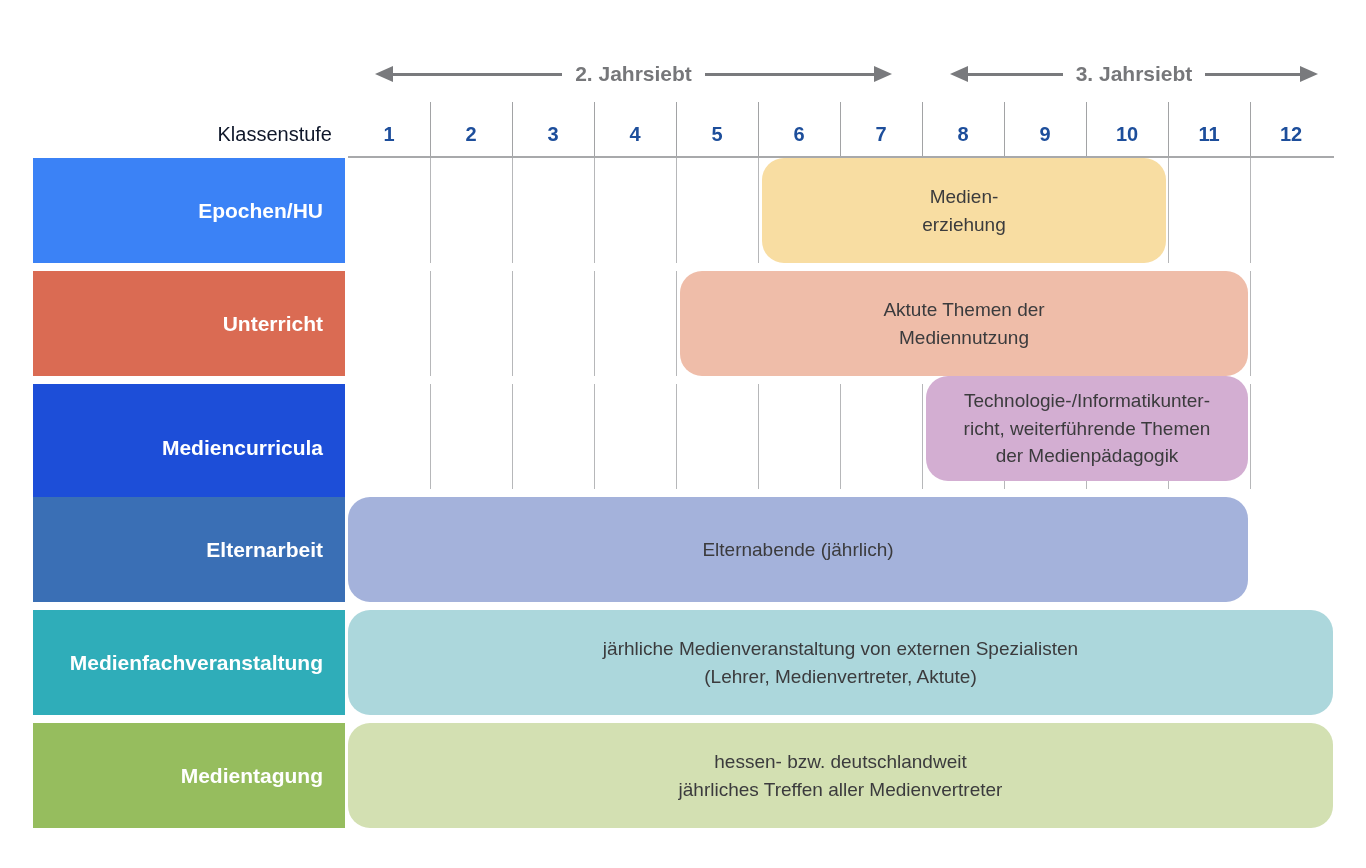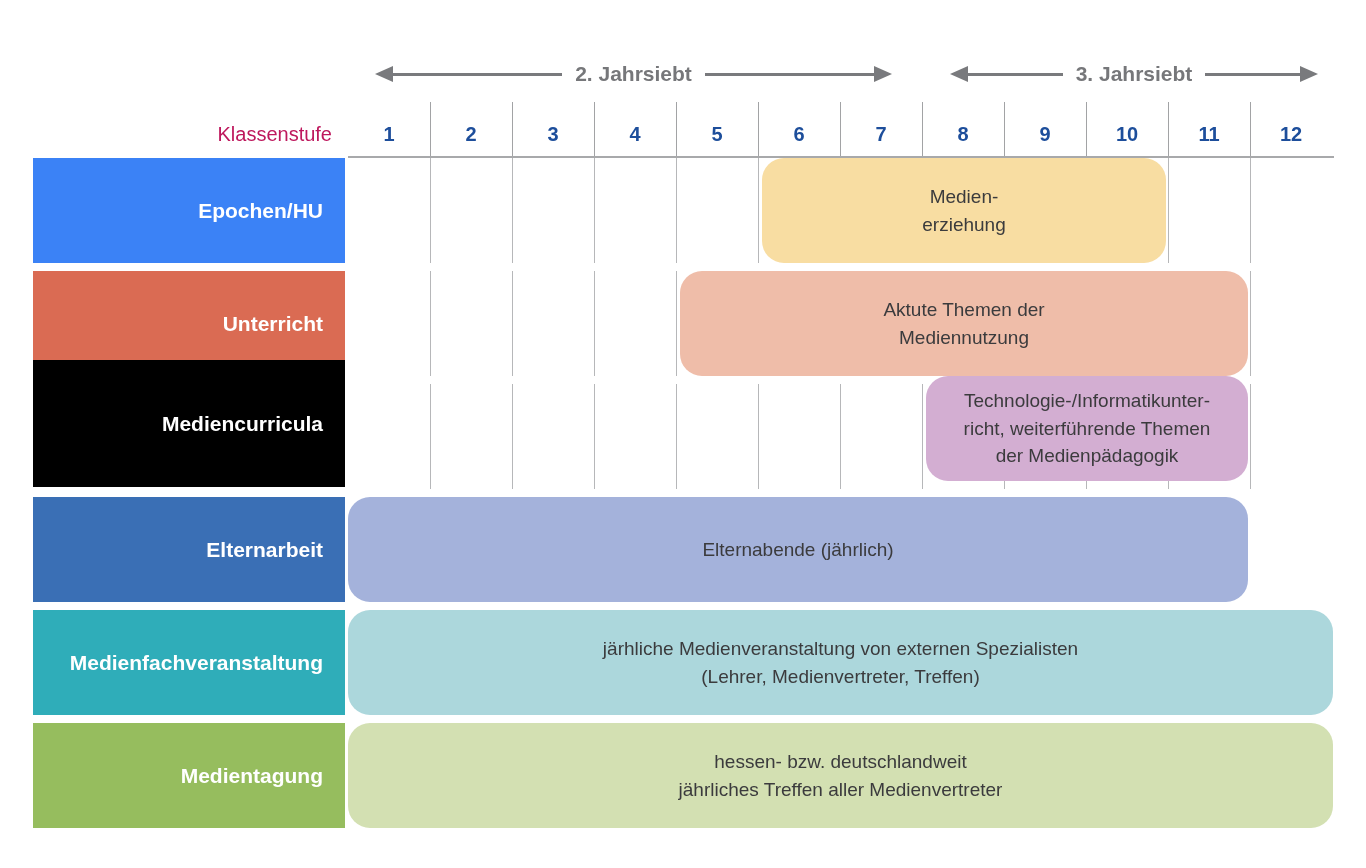--- a/index.html
+++ b/index.html
@@ -1,21 +1,21 @@
 <!DOCTYPE html>
 <html><head>
 <meta charset="utf-8">
 <style>
   * { margin:0; padding:0; box-sizing:border-box; }
   html,body { background:#ffffff; }
   body { font-family:"Liberation Sans", sans-serif; }
   .canvas { position:relative; width:1366px; height:868px; background:#ffffff; overflow:hidden; }
 
   .kl-label { position:absolute; left:130px; top:112px; width:202px; height:44px;
-              line-height:44px; text-align:right; font-size:20px; color:#be185d; }
+              line-height:44px; text-align:right; font-size:20px; color:#0f172a; }
 
   .period { position:absolute; display:flex; align-items:center; height:32px; }
   .ah-left  { width:0; height:0; border-top:8px solid transparent; border-bottom:8px solid transparent;
               border-right:18px solid #797a7d; }
   .ah-right { width:0; height:0; border-top:8px solid transparent; border-bottom:8px solid transparent;
               border-left:18px solid #797a7d; }
   .pline  { flex:1; height:3px; background:#797a7d; }
   .plabel { padding:0 13px; font-size:21px; font-weight:bold; color:#76777a; white-space:nowrap; }
 
   .grade { position:absolute; top:112px; width:82px; height:44px; line-height:44px;
@@ -102,21 +102,21 @@
     <div class="gridline" style="left: 1004px; top: 271px; height: 105px;"></div>
     <div class="gridline" style="left: 1086px; top: 271px; height: 105px;"></div>
     <div class="gridline" style="left: 1168px; top: 271px; height: 105px;"></div>
     <div class="gridline" style="left: 1250px; top: 271px; height: 105px;"></div>
     <div class="bar" style="left: 680px; top: 271px; width: 568px; height: 105px; background: rgb(239, 189, 169);">
       <div class="barinner">
         <div class="barline">Aktute Themen der</div>
         <div class="barline">Mediennutzung</div>
       </div>
     </div>
-    <div class="rowlabel" style="top: 360px; height: 127px; background: #000000;">Mediencurricula</div>
+    <div class="rowlabel" style="top: 384px; height: 127px; background: #1d4ed8;">Mediencurricula</div>
     <div class="gridline" style="left: 430px; top: 384px; height: 105px;"></div>
     <div class="gridline" style="left: 512px; top: 384px; height: 105px;"></div>
     <div class="gridline" style="left: 594px; top: 384px; height: 105px;"></div>
     <div class="gridline" style="left: 676px; top: 384px; height: 105px;"></div>
     <div class="gridline" style="left: 758px; top: 384px; height: 105px;"></div>
     <div class="gridline" style="left: 840px; top: 384px; height: 105px;"></div>
     <div class="gridline" style="left: 922px; top: 384px; height: 105px;"></div>
     <div class="gridline" style="left: 1004px; top: 384px; height: 105px;"></div>
     <div class="gridline" style="left: 1086px; top: 384px; height: 105px;"></div>
     <div class="gridline" style="left: 1168px; top: 384px; height: 105px;"></div>
@@ -131,21 +131,21 @@
     <div class="rowlabel" style="top: 497px; height: 105px; background: rgb(58, 111, 181); padding-left: 13px;">Elternarbeit</div>
     <div class="bar" style="left: 348px; top: 497px; width: 900px; height: 105px; background: rgb(164, 178, 219);">
       <div class="barinner">
         <div class="barline">Elternabende (jährlich)</div>
       </div>
     </div>
     <div class="rowlabel" style="top: 610px; height: 105px; background: rgb(47, 173, 185);">Medienfachveranstaltung</div>
     <div class="bar" style="left: 348px; top: 610px; width: 985px; height: 105px; background: rgb(172, 215, 220);">
       <div class="barinner">
         <div class="barline">järhliche Medienveranstaltung von externen Spezialisten</div>
-        <div class="barline">(Lehrer, Medienvertreter, Treffen)</div>
+        <div class="barline">(Lehrer, Medienvertreter, Aktute)</div>
       </div>
     </div>
     <div class="rowlabel" style="top: 723px; height: 105px; background: rgb(150, 189, 94);">Medientagung</div>
     <div class="bar" style="left: 348px; top: 723px; width: 985px; height: 105px; background: rgb(211, 224, 178);">
       <div class="barinner">
         <div class="barline">hessen- bzw. deutschlandweit</div>
         <div class="barline">jährliches Treffen aller Medienvertreter</div>
       </div>
     </div>
   </div>

